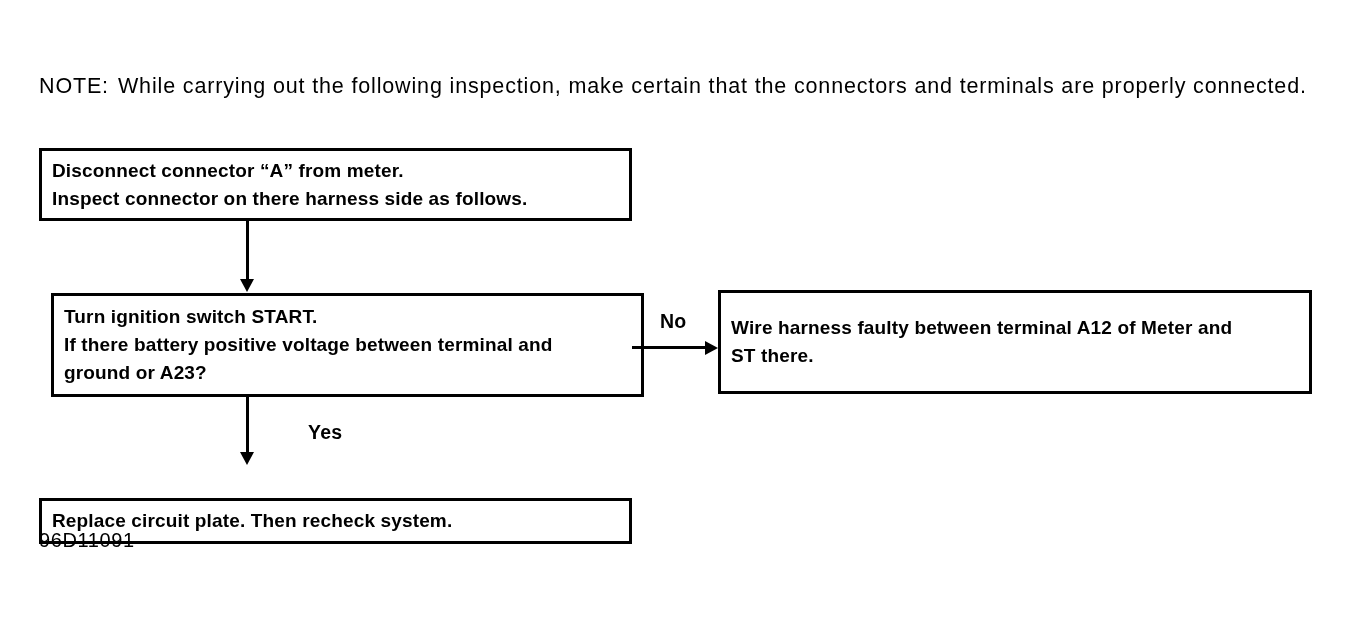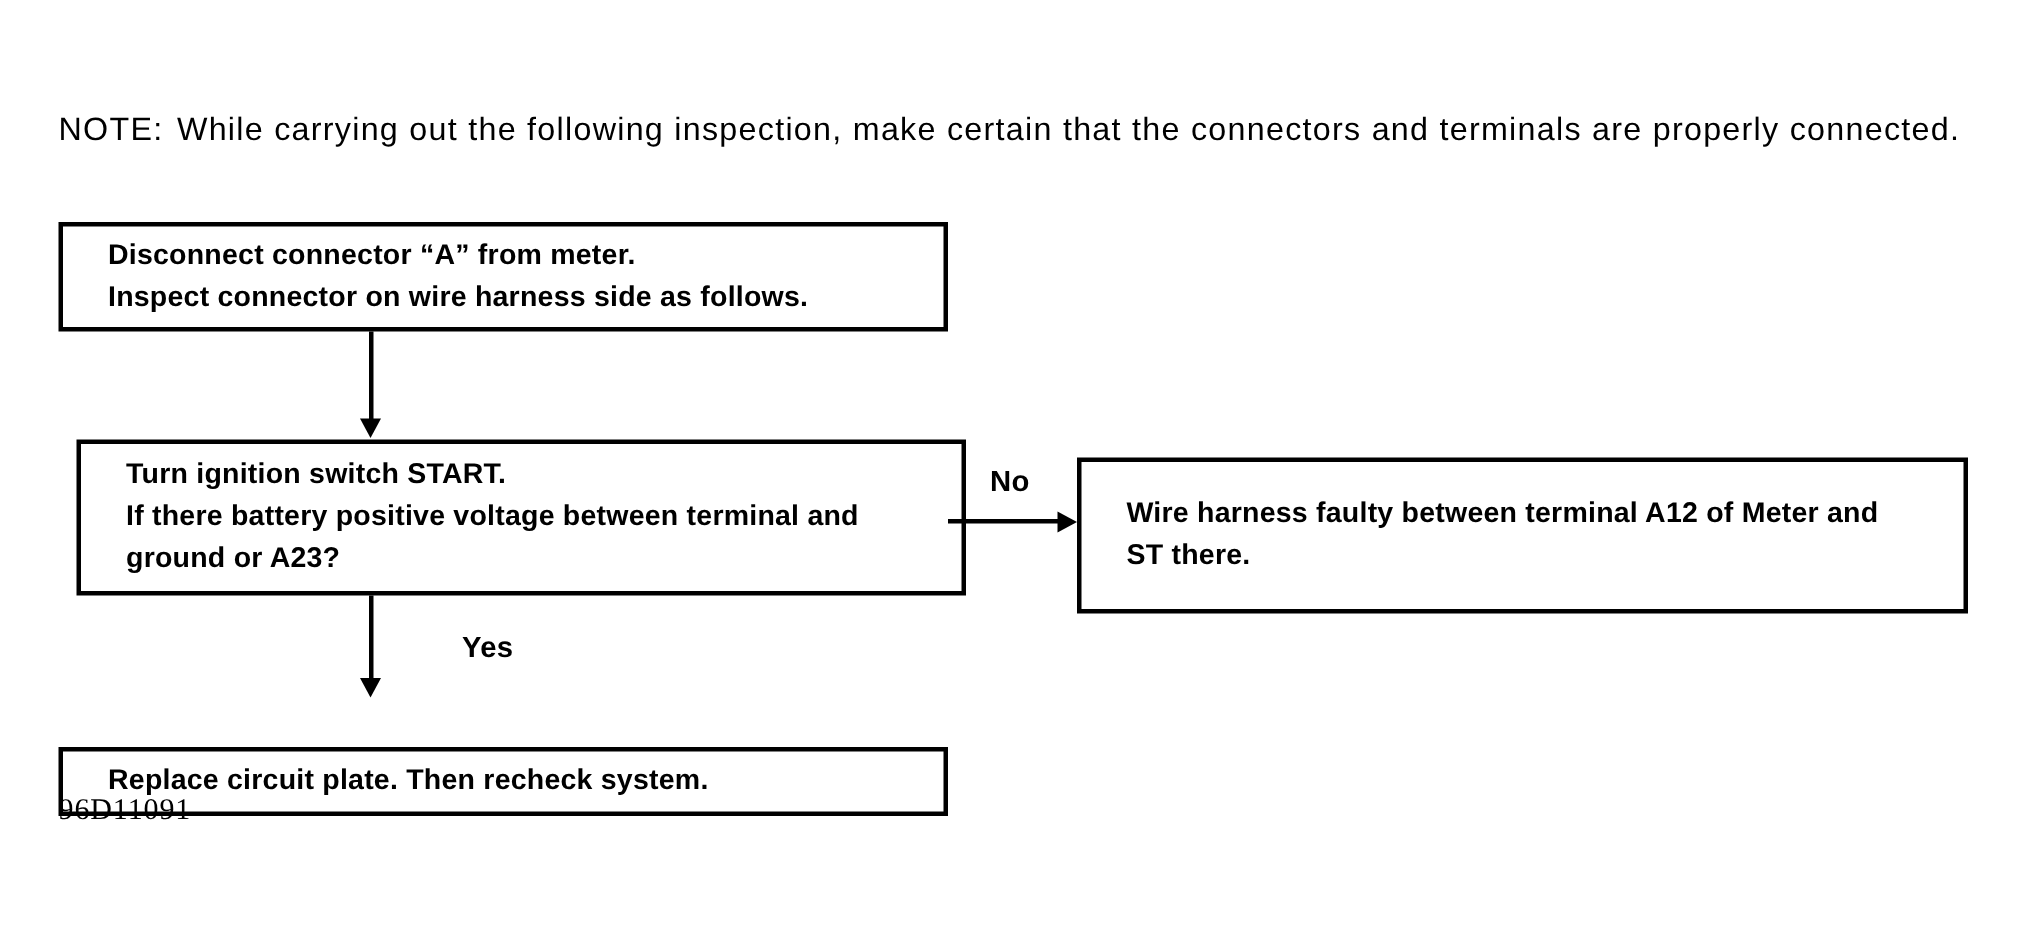--- a/index.html
+++ b/index.html
@@ -40,36 +40,35 @@
 
   
   .fbox {
     position: absolute;
     box-sizing: border-box;
     border: 3px solid #000000;
     background: #ffffff;
     display: flex;
     flex-direction: column;
     justify-content: center;
-    padding-left: 20px;
   }
   .fbox .line {
     font-family: "Liberation Sans", sans-serif;
     font-size: 19px;
     font-weight: bold;
     letter-spacing: 0.15px;
     line-height: 28px;
     color: #000;
     padding-left: 10px;
     white-space: nowrap;
   }
 
   #box-disconnect { left: 39px;  top: 148px; width: 593px; height: 73px; }
   #box-ignition   { left: 30px;  top: 293px; width: 593px; height: 104px; margin-left: 21px; }
-  #box-faulty     { left: 718px; top: 305px; width: 594px; height: 104px; }
+  #box-faulty     { left: 718px; top: 290px; width: 594px; height: 104px; }
   #box-replace    { left: 39px;  top: 466px; width: 593px; height: 46px; margin-top: 32px; }
 
   
   .vline {
     position: absolute;
     width: 3px;
     background: #000000;
   }
   .hline {
     position: absolute;
@@ -116,38 +115,38 @@
     white-space: nowrap;
   }
   #label-no  { left: 660px; top: 310px; }
   #label-yes { left: 260px; top: 421px; margin-left: 48px; }
 
   
   #figure-id {
     position: absolute;
     left: 39px;
     top: 529px;
-    font-family: Liberation Serif, serif;
+    font-family: Liberation Sans, sans-serif;
     font-size: 20px;
     font-weight: 400;
     letter-spacing: 0.6px;
     color: #000;
     white-space: nowrap;
   }
 </style>
 </head>
 <body>
 
 <div id="page">
 
   <div class="note"><span class="note-label">NOTE:</span><span>While carrying out the following inspection, make certain that the connectors and terminals are properly connected.</span></div>
 
   <div class="fbox" id="box-disconnect">
     <div class="line">Disconnect connector “A” from meter.</div>
-    <div class="line">Inspect connector on wire harness side as follows.</div>
+    <div class="line">Inspect connector on there harness side as follows.</div>
   </div>
 
   <div class="vline" id="conn1-line"></div>
   <div class="arrow-down" id="conn1-arrow"></div>
 
   <div class="fbox" id="box-ignition">
     <div class="line">Turn ignition switch START.</div>
     <div class="line">If there battery positive voltage between terminal and</div>
     <div class="line">ground or A23?</div>
   </div>

